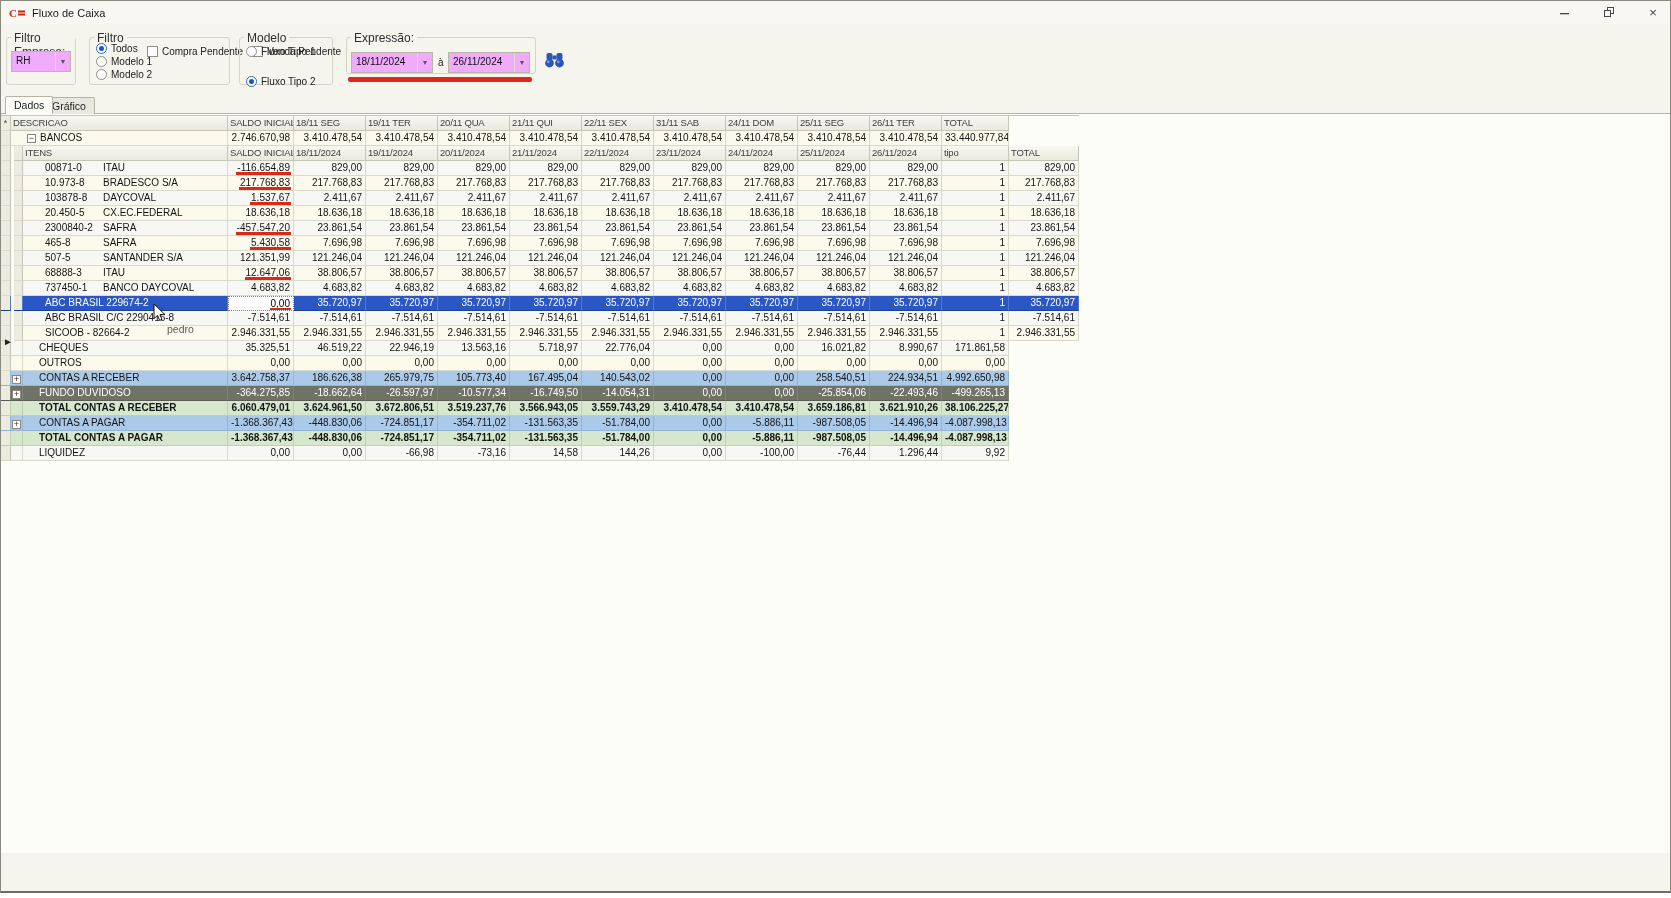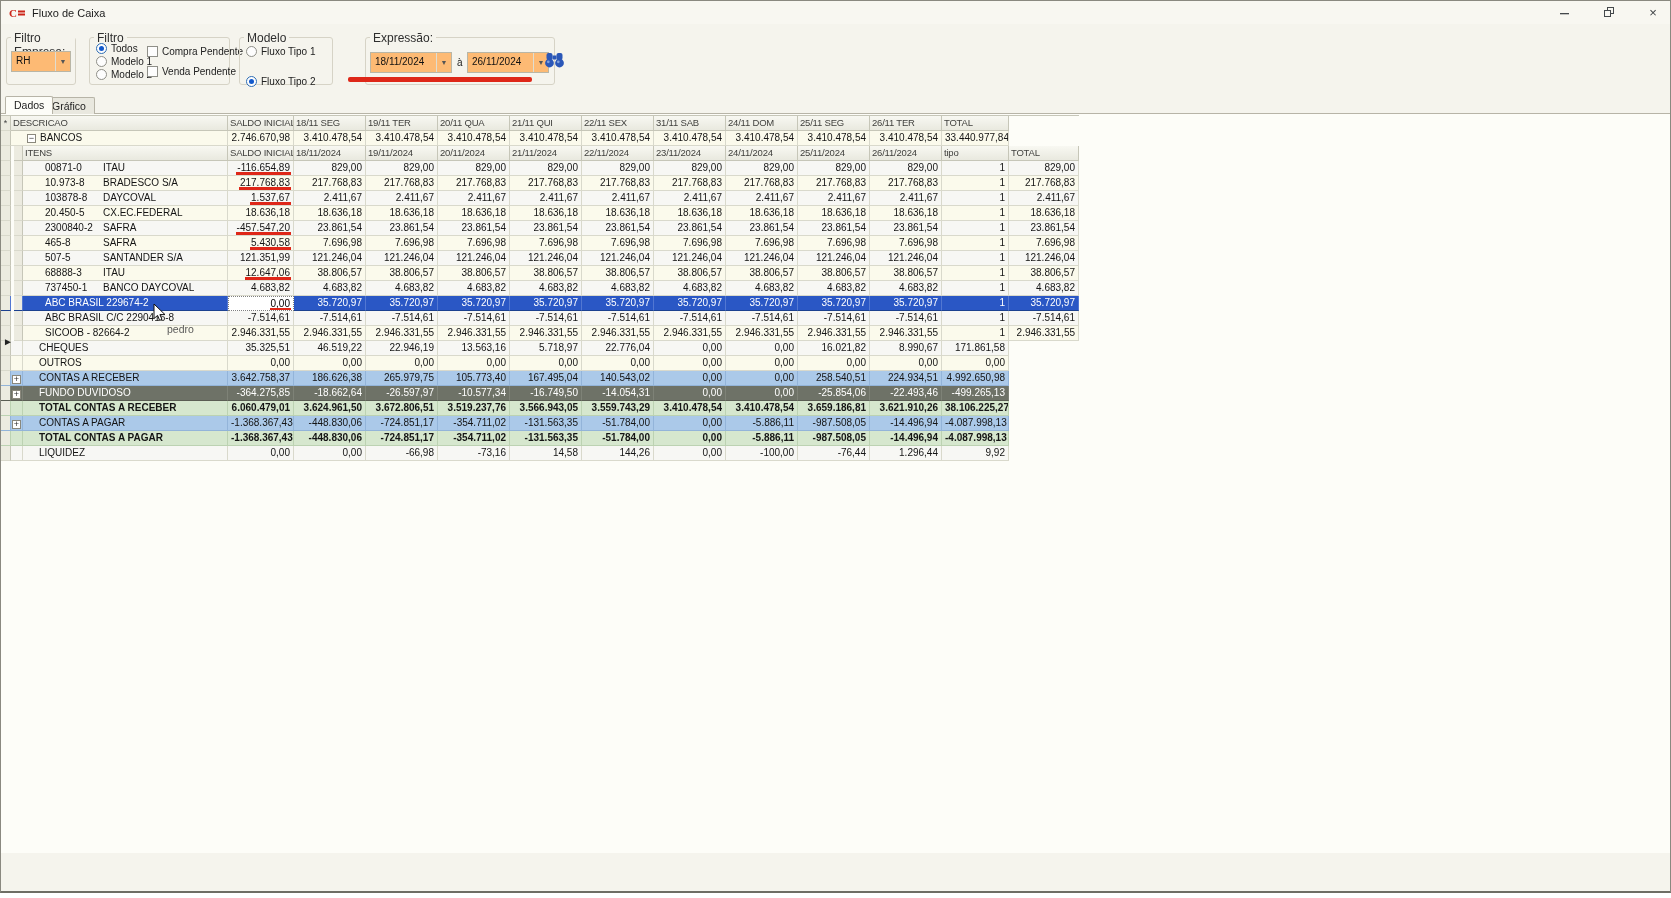--- a/index.html
+++ b/index.html
@@ -16,21 +16,21 @@
   .wc{width:18px;height:18px;display:flex;align-items:center;justify-content:center;color:#3E4245;font-size:13px;cursor:default;}
   
   .toolbar{position:absolute;left:0;top:23px;width:100%;height:71px;background:#F5F4ED;}
   .gb{position:absolute;border:1px solid #D6D3C6;border-radius:3px;}
   .gb .cap{position:absolute;top:-7px;left:4px;background:#F5F4ED;padding:0 3px;font-size:12px;color:#2e2e2e;}
   .opt{display:flex;align-items:center;height:11px;font-size:10px;color:#222;white-space:nowrap;}
   .rad{width:11px;height:11px;border-radius:50%;border:1px solid #8F8F88;background:#FDFDFD;display:inline-block;position:relative;margin-right:4px;flex:none;}
   .rad.on{border-color:#2E6DB4;}
   .rad.on::after{content:"";position:absolute;left:2px;top:2px;width:5px;height:5px;border-radius:50%;background:#1259CC;}
   .cb{width:11px;height:11px;border:1px solid #8F8F88;background:#FDFDFD;display:inline-block;margin-right:4px;flex:none;}
-  .combo{position:absolute;background:#fdba74;border:1px solid #B9B6A6;display:flex;align-items:stretch;font-size:10px;color:#111;}
+  .combo{position:absolute;background:#f0abfc;border:1px solid #B9B6A6;display:flex;align-items:stretch;font-size:10px;color:#111;}
   .combo .tx{flex:1;padding:3px 4px 0 4px;}
   .combo .ar{width:15px;display:flex;align-items:center;justify-content:center;color:#555;font-size:7px;border-left:1px solid #E0DDD0;}
   .flat-btn{position:absolute;width:24px;height:22px;display:flex;align-items:center;justify-content:center;background:transparent;border:none;padding:0;cursor:default;}
   .red-bar{position:absolute;background:#DE2718;border-radius:2px;}
   
   .tabstrip{position:absolute;left:0;top:94px;width:100%;height:19px;border-bottom:1px solid #B7B4A7;background:#F5F4ED;}
   .tab{position:absolute;top:2px;height:17px;padding:2px 8px 0 8px;font-size:10.5px;color:#1d1d1d;border:1px solid #B7B4A7;border-bottom:none;border-radius:2px 2px 0 0;background:#E9E8DF;}
   .tab.active{background:#FDFDF8;height:18px;top:1px;z-index:2;}
   
   .content{position:absolute;left:0;top:113px;width:100%;height:739px;background:#FDFDF8;}
@@ -122,21 +122,21 @@
             </div>
           <div class="opt">
               <span class="rad"></span>
               <span>Modelo 1</span>
             </div>
           <div class="opt">
               <span class="rad"></span>
               <span>Modelo 2</span>
             </div>
         </div>
-        <div style="position:absolute;left:57px;top:8px;display:flex;flex-direction:column;gap:9px;">
+        <div style="position:absolute;left:57px;top:8px;display:flex;flex-direction:row;gap:9px;">
           <div class="opt">
               <span class="cb"></span>
               <span>Compra Pendente</span>
             </div>
           <div class="opt">
               <span class="cb"></span>
               <span>Venda Pendente</span>
             </div>
         </div>
       </div>
@@ -148,21 +148,21 @@
               <span class="rad"></span>
               <span>Fluxo Tipo 1</span>
             </div>
           <div class="opt">
               <span class="rad on"></span>
               <span>Fluxo Tipo 2</span>
             </div>
         </div>
       </div>
 
-      <div class="gb" style="left:364px;top:13px;width:190px;height:48px;">
+      <div class="gb" style="left:345px;top:13px;width:190px;height:37px;">
         <span class="cap">Expressão:</span>
         <div class="combo" style="left:4px;top:14px;width:82px;height:21px;">
           <span class="tx">18/11/2024</span>
           <span class="ar">▼</span>
         </div>
         <span style="position:absolute;left:91px;top:19px;font-size:10px;color:#222;">à</span>
         <div class="combo" style="left:101px;top:14px;width:82px;height:21px;">
           <span class="tx">26/11/2024</span>
           <span class="ar">▼</span>
         </div>

